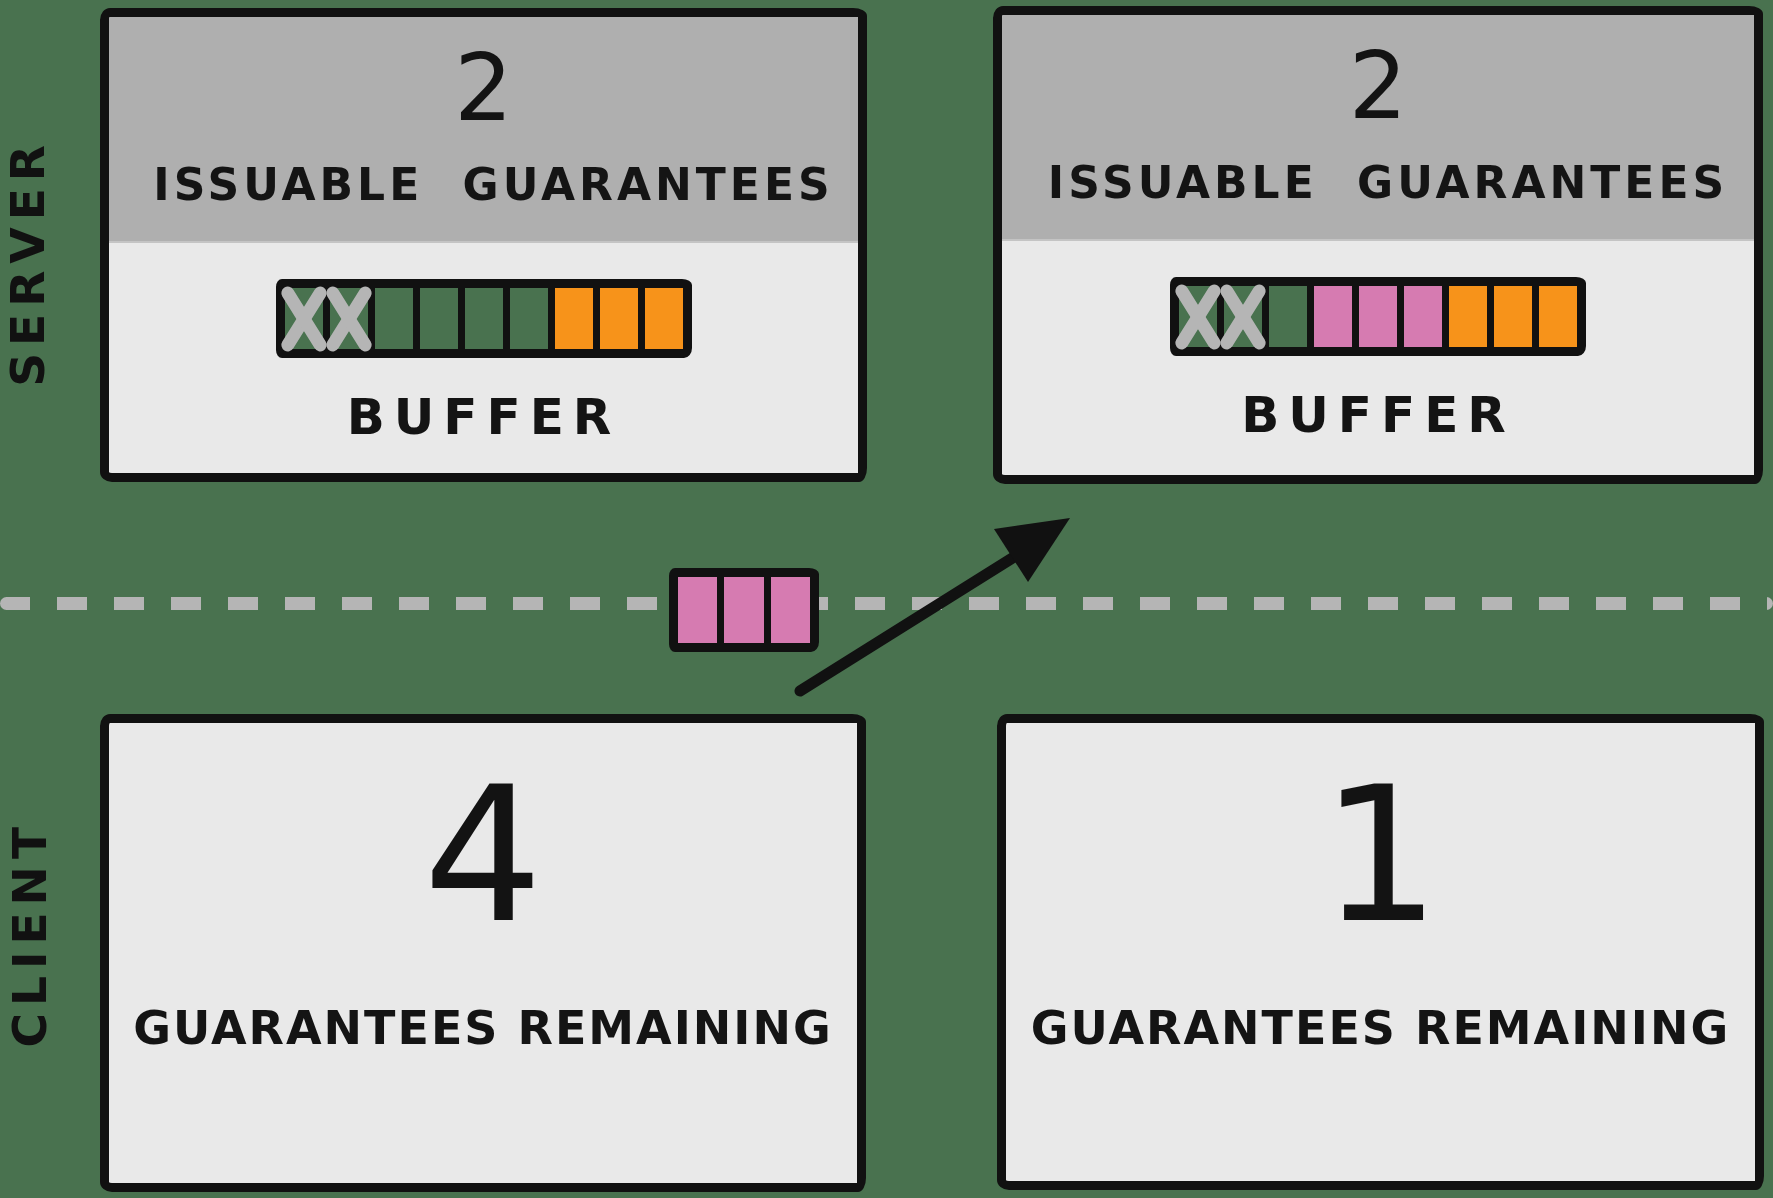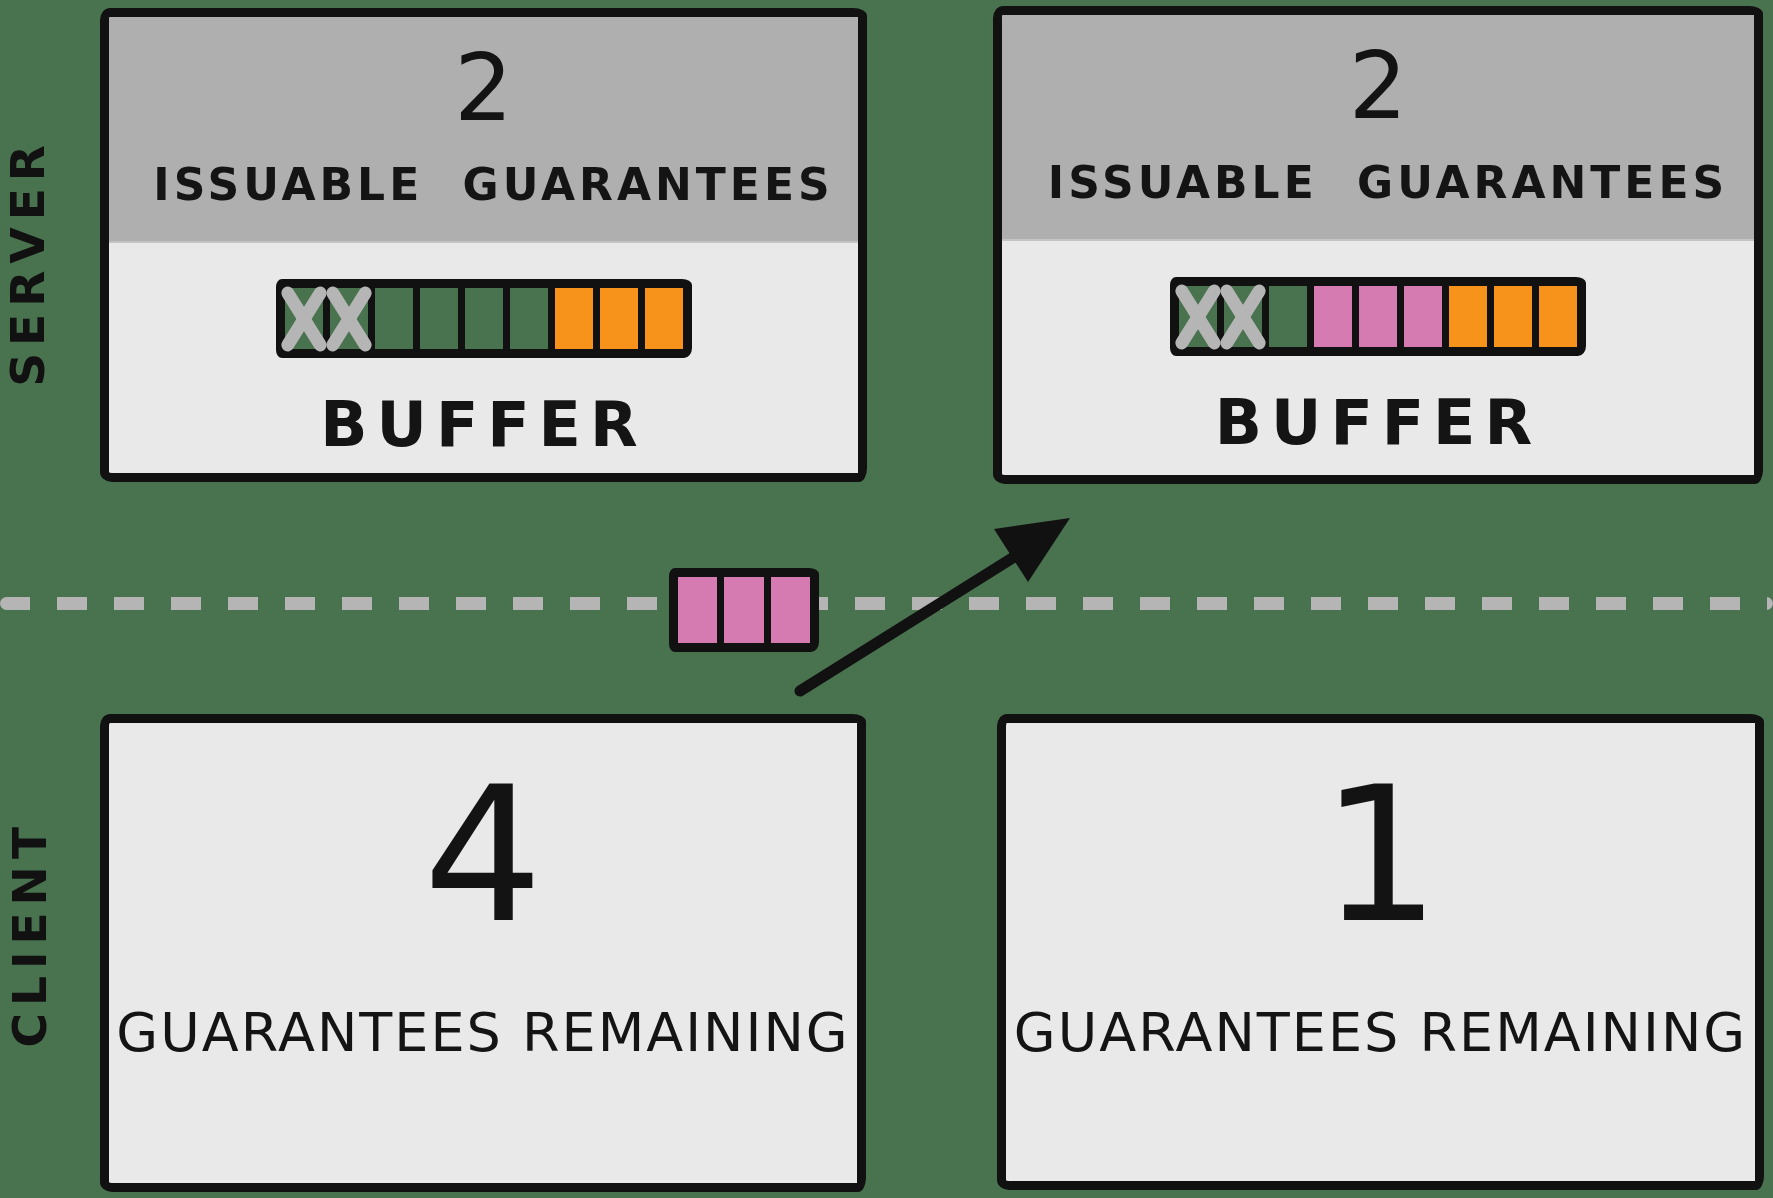--- a/index.html
+++ b/index.html
@@ -95,36 +95,36 @@
     position: absolute;
     left: 50%; top: 50%;
     width: 13px; height: 74px;
     background: #B5B5B5;
     border-radius: 7px;
   }
   .cell-x::before { transform: translate(-50%,-50%) rotate(32deg); }
   .cell-x::after  { transform: translate(-50%,-50%) rotate(-32deg); }
 
   .buffer-label {
-    font-size: 62px;
+    font-size: 50px;
     font-weight: bold;
     letter-spacing: 9px;
     margin-top: 30px;
   }
 
   
   .remaining-count {
     font-size: 188px;
     line-height: 1;
     margin-top: 38px;
     color: #131313;
   }
   .remaining-label {
-    font-size: 54px;
-    font-weight: normal;
+    font-size: 46px;
+    font-weight: bold;
     letter-spacing: 2px;
     margin-top: 52px;
     white-space: nowrap;
   }
 
   
   .dash-line {
     position: absolute;
     left: 0; top: 597px;
     width: 1773px; height: 13px;

